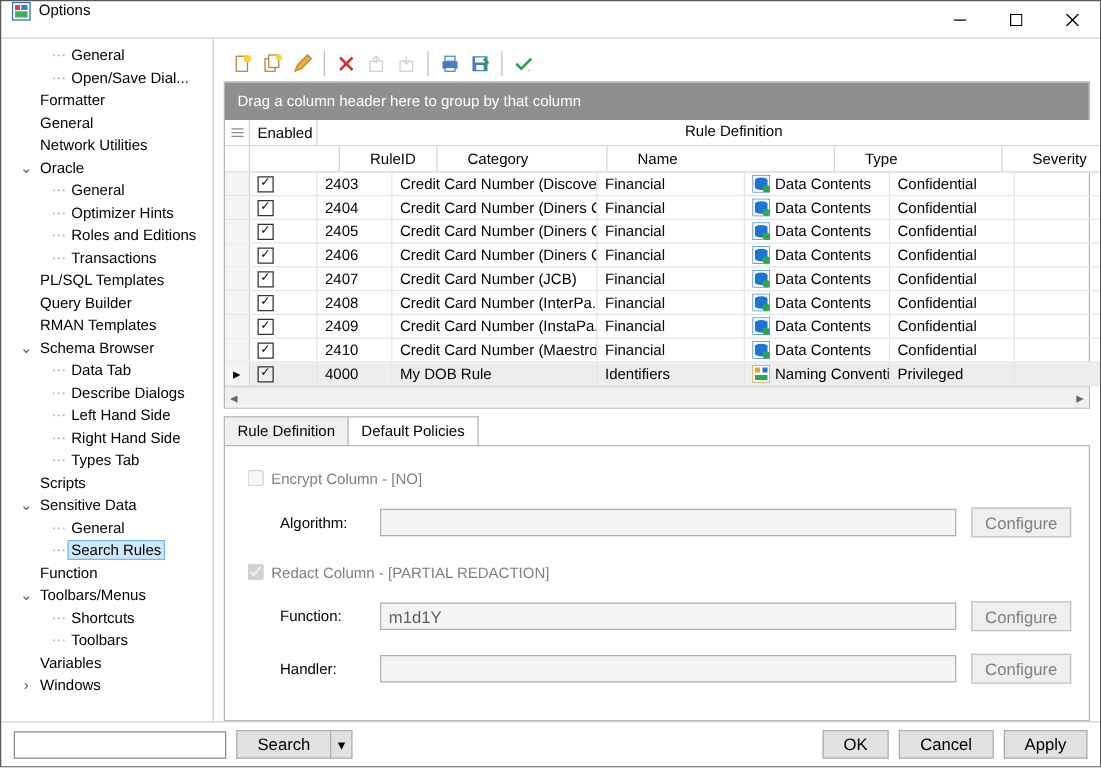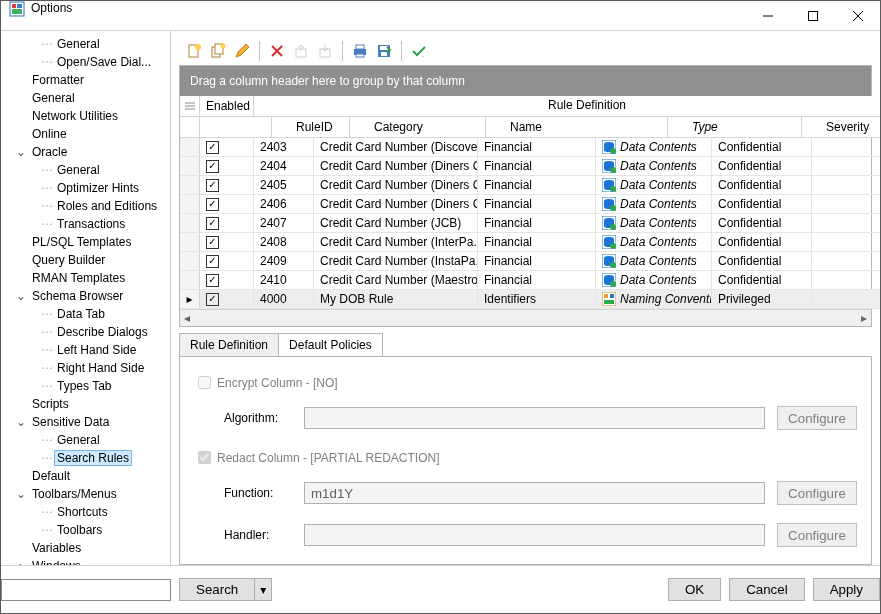--- a/index.html
+++ b/index.html
@@ -29,42 +29,42 @@
   .grid-head1 .gh-indicator { width:20px; border-right:1px solid #d4d4d4; }
   .grid-head1 .gh-enabled { width:54px; border-right:1px solid #d4d4d4; }
   .grid-head1 .gh-grouptitle { flex:1; text-align:center; padding:2px 0; }
   .grid-head2 { display:flex; border-bottom:1px solid #d4d4d4; background:#fff;gap:18px; }
   .gh-cell { padding:3px 6px; border-right:1px solid #d4d4d4; }
   .col-ind { width:20px; display:flex; align-items:center; justify-content:center; }
   .col-enabled { width:54px; text-align:center; }
   .col-ruleid { width:60px; }
   .col-name { width:164px; }
   .col-category { width:118px; }
-  .col-type { width:116px;font-style:italic; }
+  .col-type { width:116px; }
   .col-severity { width:100px; }
   .grid-body { max-height:190px; overflow:hidden; }
   .grid-row { display:flex; border-bottom:1px solid #e5e5e5; height:19px; align-items:center; }
   .grid-row.selected { background:#ededed; }
   .gc { padding:1px 6px; border-right:1px solid #e5e5e5; overflow:hidden; white-space:nowrap; text-overflow:ellipsis; height:100%; display:flex; align-items:center; }
   .gc.col-ind { padding:0; background:#f4f4f4; border-right:1px solid #d4d4d4; }
   .chk { width:13px; height:13px; border:1px solid #333; display:inline-flex; align-items:center; justify-content:center; font-size:10px; line-height:1; }
   .type-icon { width:14px; height:14px; margin-right:4px; flex:0 0 14px; }
   .hscroll { height:17px; background:#f0f0f0; border-top:1px solid #d4d4d4; display:flex; align-items:center; justify-content:space-between; padding:0 4px; color:#666; }
   .tabs { display:flex; margin-top:6px; }
   .tab { padding:4px 10px; border:1px solid #b6b6b6; border-bottom:none; background:#f0f0f0; margin-right:-1px; }
   .tab.active { background:#fff; position:relative; z-index:2; }
   .tab-panel { border:1px solid #b6b6b6; flex:1; padding:10px 14px; overflow:auto; }
   .form-row { display:flex; margin:6px 0 14px 0; }
   .form-row .cb-label { display:flex; align-items:center; color:#808080; }
   .form-row .cb-label input[type=checkbox] { margin-right:6px; }
   .indent-row { display:flex; align-items:center; margin:4px 0 18px 30px; }
   .indent-row label { width:80px; }
   .indent-row input[type=text] { flex:1; height:22px; border:1px solid #b0b0b0; background:#f4f4f4; padding:0 6px; color:#606060; }
   .cfg-btn { width:80px; height:24px; margin-left:12px; background:#efefef; border:1px solid #c0c0c0; color:#808080; }
-  .footer { height:48px; border-top:1px solid #d0d0d0; display:flex; align-items:center; padding:0 0; gap:8px; }
+  .footer { height:36px; border-top:1px solid #d0d0d0; display:flex; align-items:center; padding:0 10px; gap:8px; }
   .footer input[type=text] { width:170px; height:22px; border:1px solid #8a8a8a; padding:0 4px; }
   .btn { height:23px; border:1px solid #adadad; background:#e1e1e1; padding:0 16px; }
   .footer .spacer { flex:1; }
   .search-split { display:flex; }
   .search-split .btn { border-right:none; }
   .search-split .dd { width:18px; border:1px solid #adadad; background:#e1e1e1; display:flex; align-items:center; justify-content:center; }
   
   .tree-pane::-webkit-scrollbar { width:16px; }
   .tree-pane::-webkit-scrollbar-track { background:#f0f0f0; }
   .tree-pane::-webkit-scrollbar-thumb { background:#c2c2c2; }
@@ -141,27 +141,20 @@
             </li>
             <li style="padding-left: 14px;">
               <span class="row">
                 <span class="twisty"></span>
                 <span class="dots"></span>
                 <span class="label">Network Utilities</span>
               </span>
             </li>
             <li style="padding-left: 14px;">
               <span class="row">
-                <span class="twisty"></span>
-                <span class="dots"></span>
-                <span class="label">Online</span>
-              </span>
-            </li>
-            <li style="padding-left: 14px;">
-              <span class="row">
                 <span class="twisty">⌄</span>
                 <span class="dots"></span>
                 <span class="label">Oracle</span>
               </span>
             </li>
             <li style="padding-left: 28px;">
               <span class="row">
                 <span class="twisty"></span>
                 <span class="dots">⋯</span>
                 <span class="label">General</span>
@@ -276,21 +269,21 @@
               <span class="row">
                 <span class="twisty"></span>
                 <span class="dots">⋯</span>
                 <span class="label">Search Rules</span>
               </span>
             </li>
             <li style="padding-left: 14px;">
               <span class="row">
                 <span class="twisty"></span>
                 <span class="dots"></span>
-                <span class="label">Default</span>
+                <span class="label">Function</span>
               </span>
             </li>
             <li style="padding-left: 14px;">
               <span class="row">
                 <span class="twisty">⌄</span>
                 <span class="dots"></span>
                 <span class="label">Toolbars/Menus</span>
               </span>
             </li>
             <li style="padding-left: 28px;">

